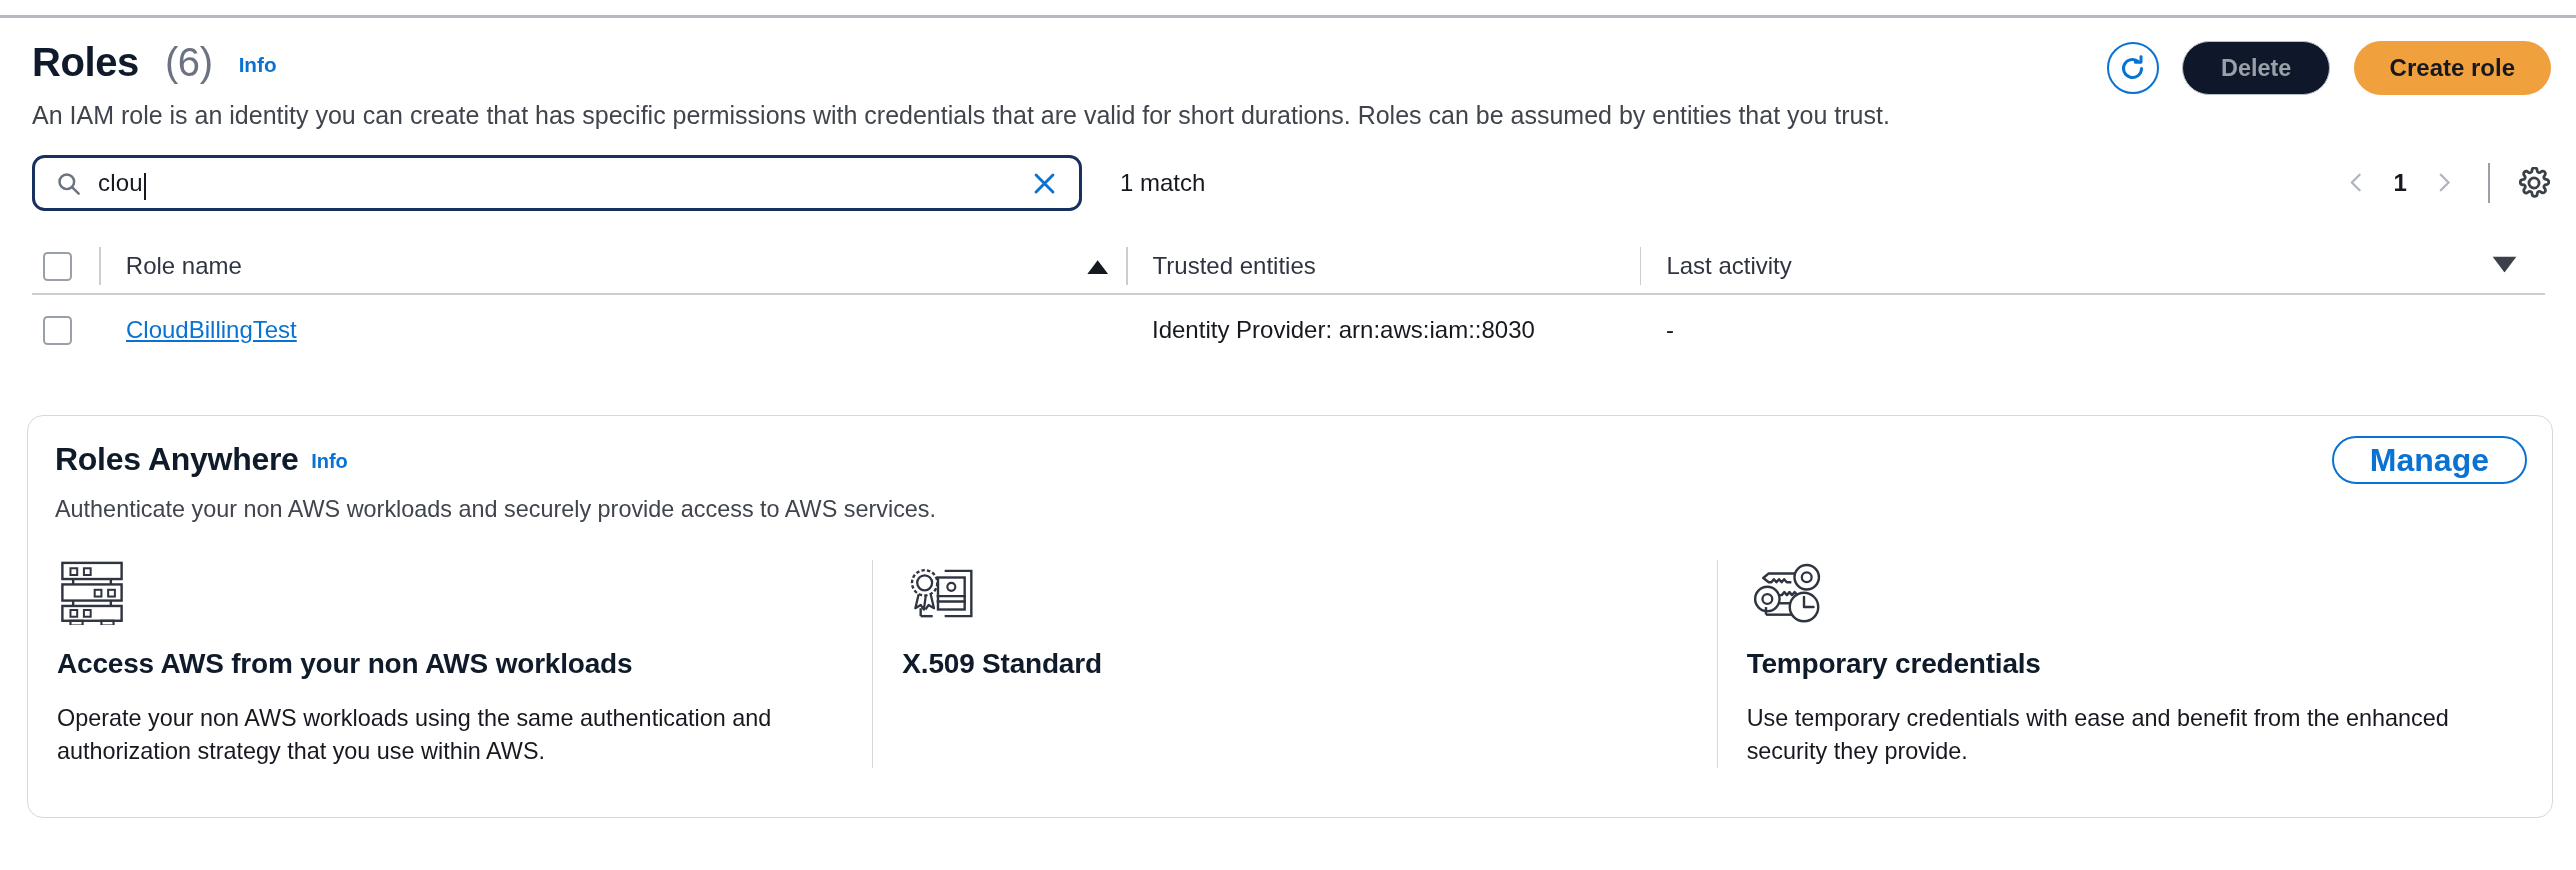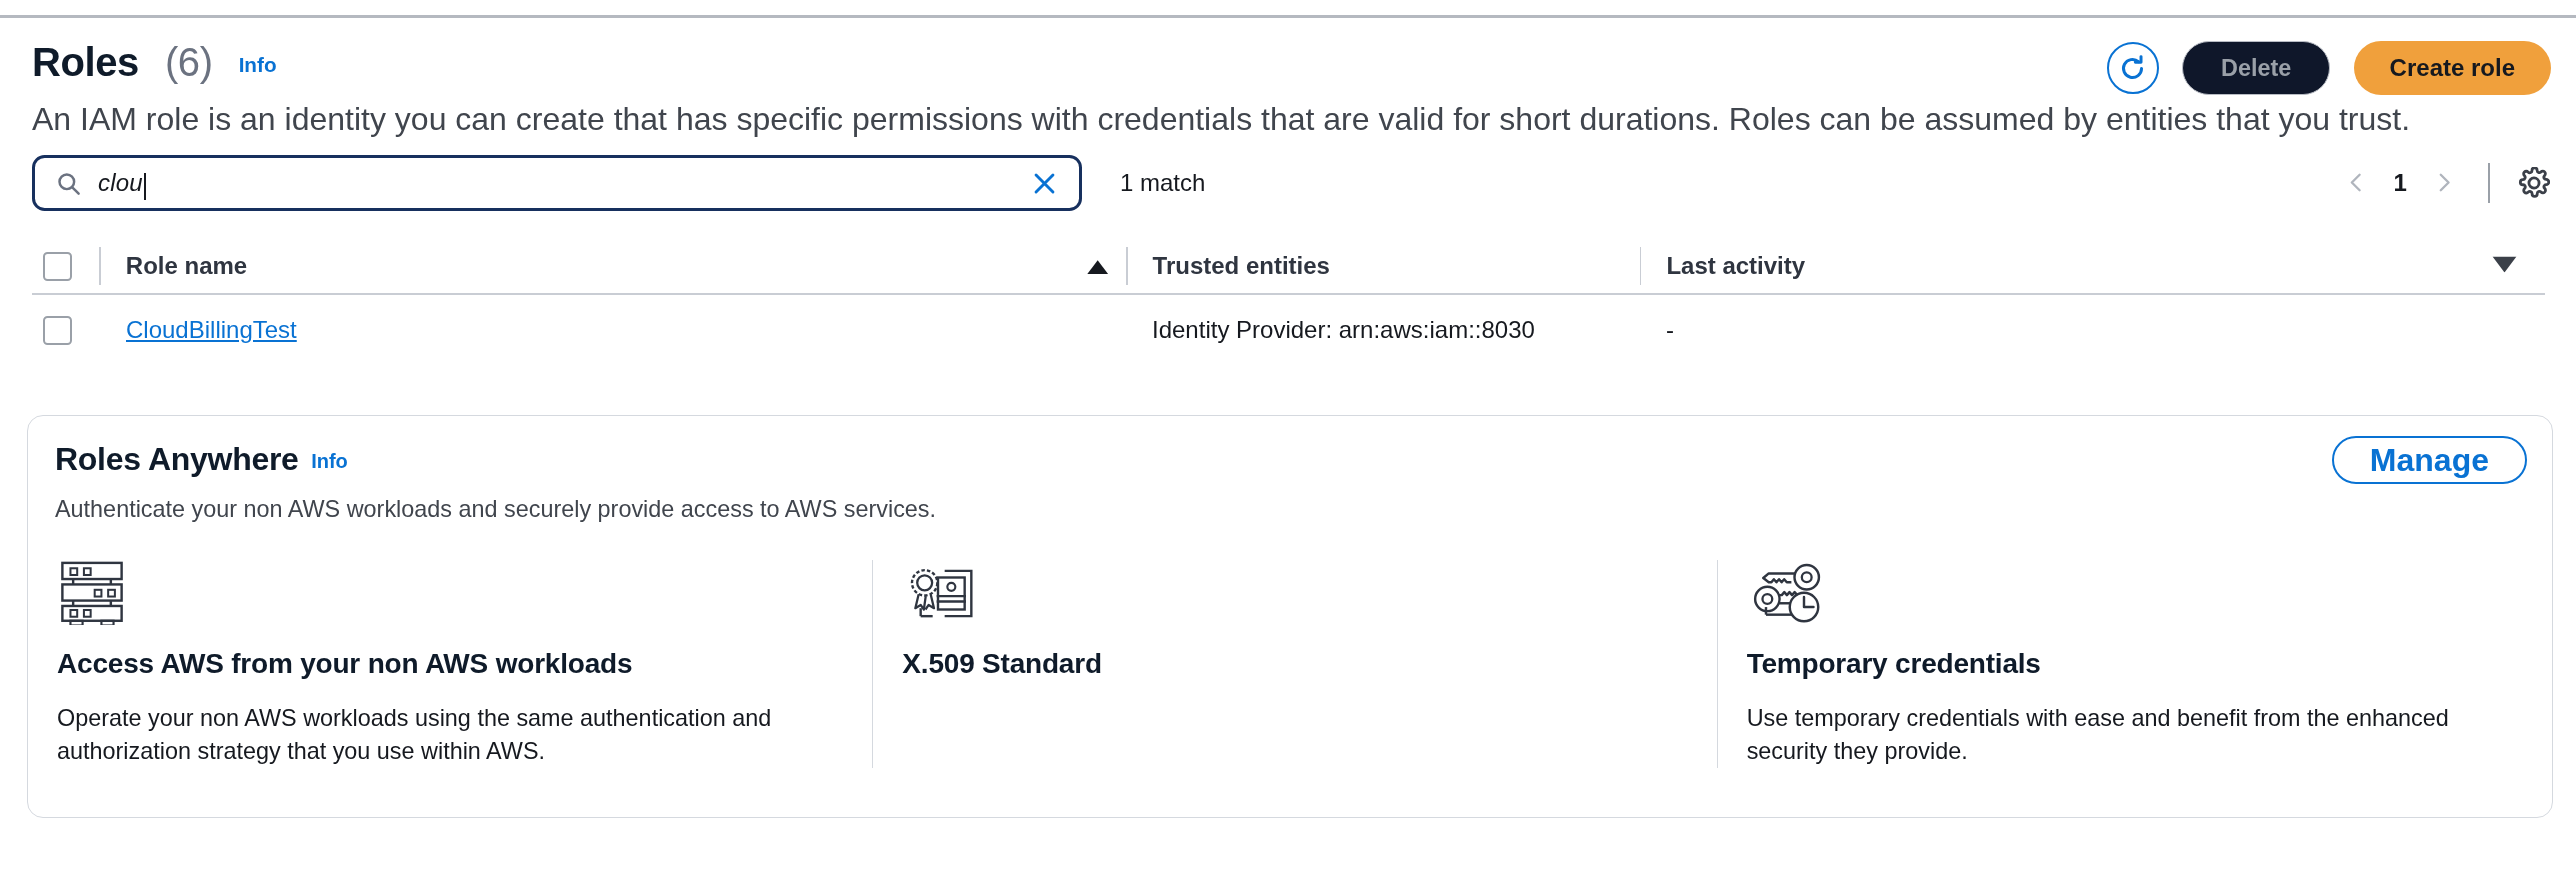--- a/index.html
+++ b/index.html
@@ -46,21 +46,21 @@
   .info-link {
     font-size: 20.7px;
     font-weight: 700;
     color: #0972d3;
     cursor: pointer;
     position: relative;
     top: -3.6px;
   }
   .page-desc {
     margin-top: 14.4px;
-    font-size: 32px;
+    font-size: 25px;
     color: #40454d;
     line-height: 1.3;
   }
 
   
   .header-actions {
     position: absolute;
     right: 25px; top: 41px;
     display: flex;
     align-items: center;
@@ -112,21 +112,20 @@
   .search-box {
     width: 1050px;
     height: 56px;
     border: 3.6px solid #17305e;
     border-radius: 12.6px;
     background: #fff;
     display: flex;
     align-items: center;
     padding: 0 18px 0 20px;
     position: relative;
-    font-style: italic;
   }
   .search-icon { flex: 0 0 auto; display: flex; align-items: center; }
   .search-value {
     margin-left: 16px;
     font-size: 24px;
     color: #16191f;
     letter-spacing: 0.2px;
   }
   .caret {
     display: inline-block;
@@ -208,21 +207,21 @@
     cursor: pointer;
   }
   .vdiv {
     width: 1.8px;
     height: 38px;
     background: #c9cdd4;
     flex: 0 0 auto;
   }
   .th {
     font-size: 24px;
-    font-weight: 700;
+    font-weight: 400;
     color: #2f3540;
     display: flex;
     align-items: center;
     height: 100%;
     cursor: pointer;
   }
   .th-rolename {
     width: 1025px;
     padding-left: 25px;
     justify-content: space-between;

